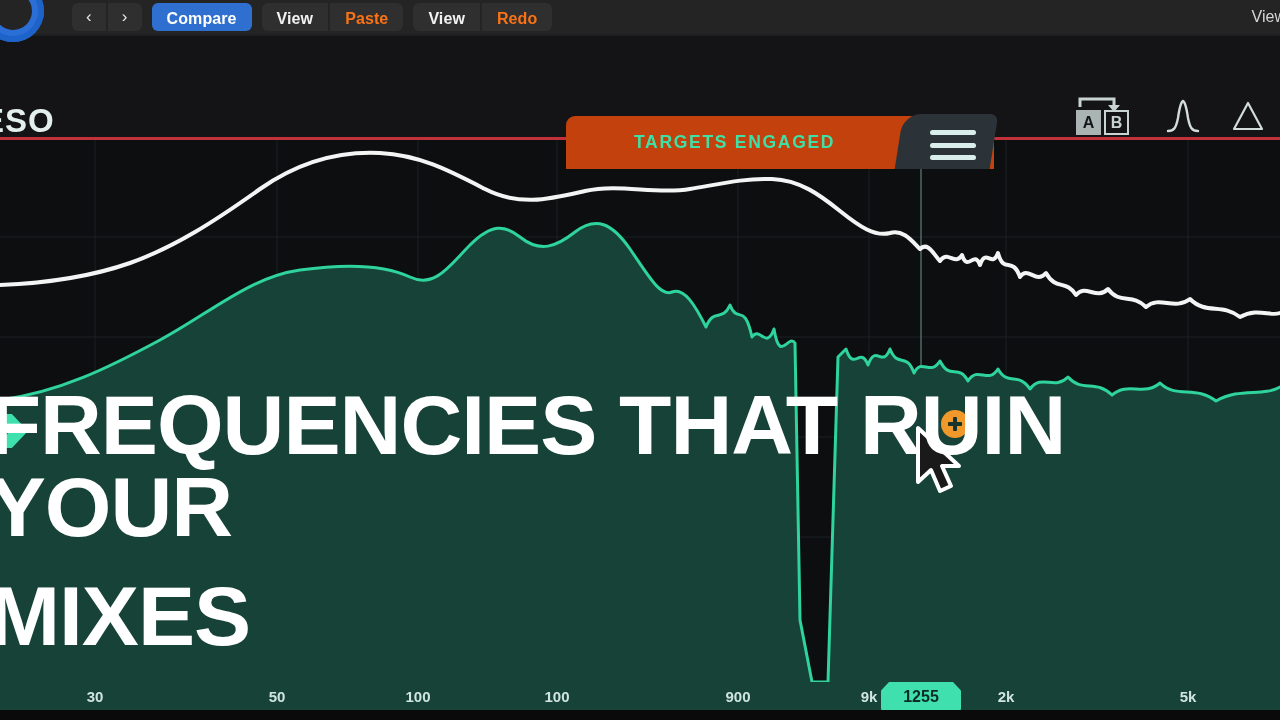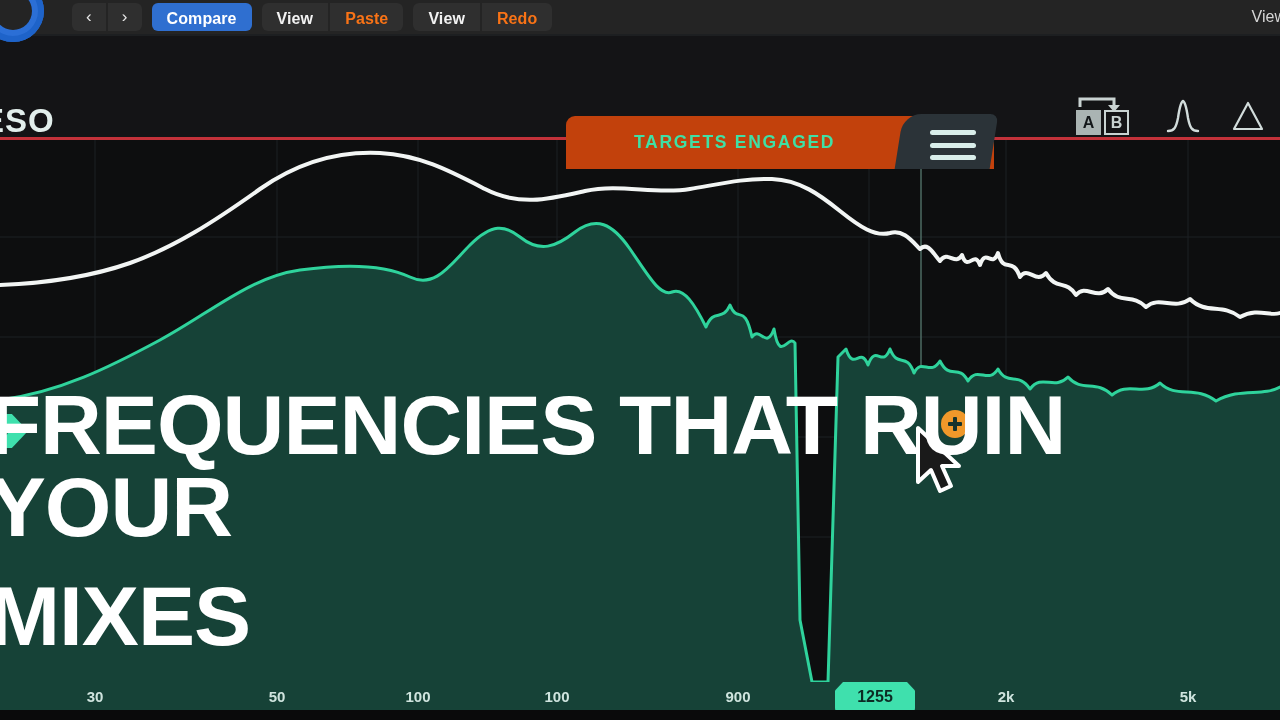--- a/index.html
+++ b/index.html
@@ -451,21 +451,21 @@
   <div class="freq-axis">
     <div class="freq-tick" style="left:95px">30</div>
     <div class="freq-tick" style="left:277px">50</div>
     <div class="freq-tick" style="left:418px">100</div>
     <div class="freq-tick" style="left:557px">100</div>
     <div class="freq-tick" style="left:738px">900</div>
     <div class="freq-tick" style="left:869px">9k</div>
     <div class="freq-tick" style="left:1006px">2k</div>
     <div class="freq-tick" style="left:1188px">5k</div>
 
-    <div class="freq-readout" style="left:875px">
+    <div class="freq-readout" style="left:921px">
       <span>1255</span>
     </div>
   </div>
 
   <div class="bottom-bar"></div>
 
   <div class="title-overlay">
     <span class="title-line l1">FREQUENCIES THAT RUIN YOUR</span>
     <span class="title-line l2">MIXES</span>
   </div>

